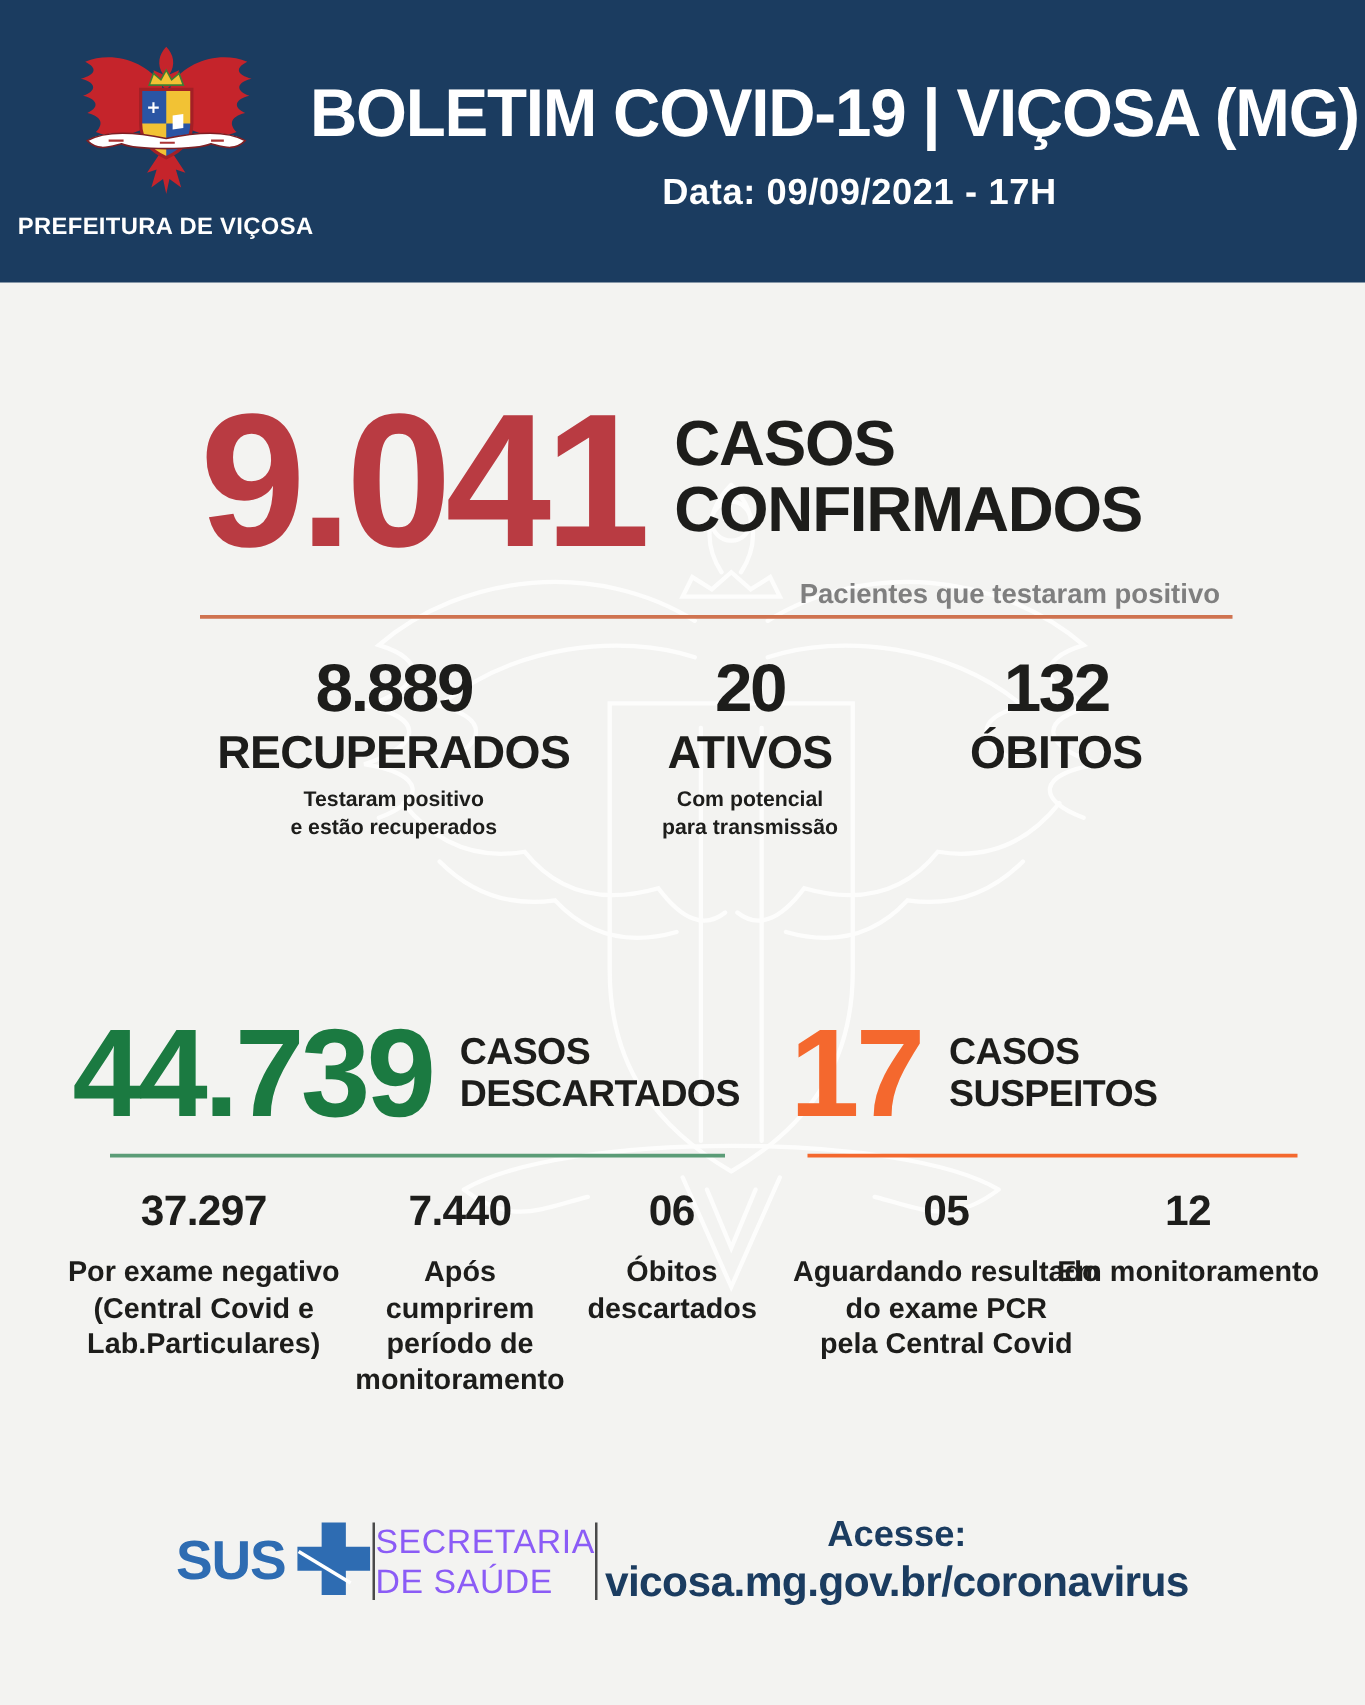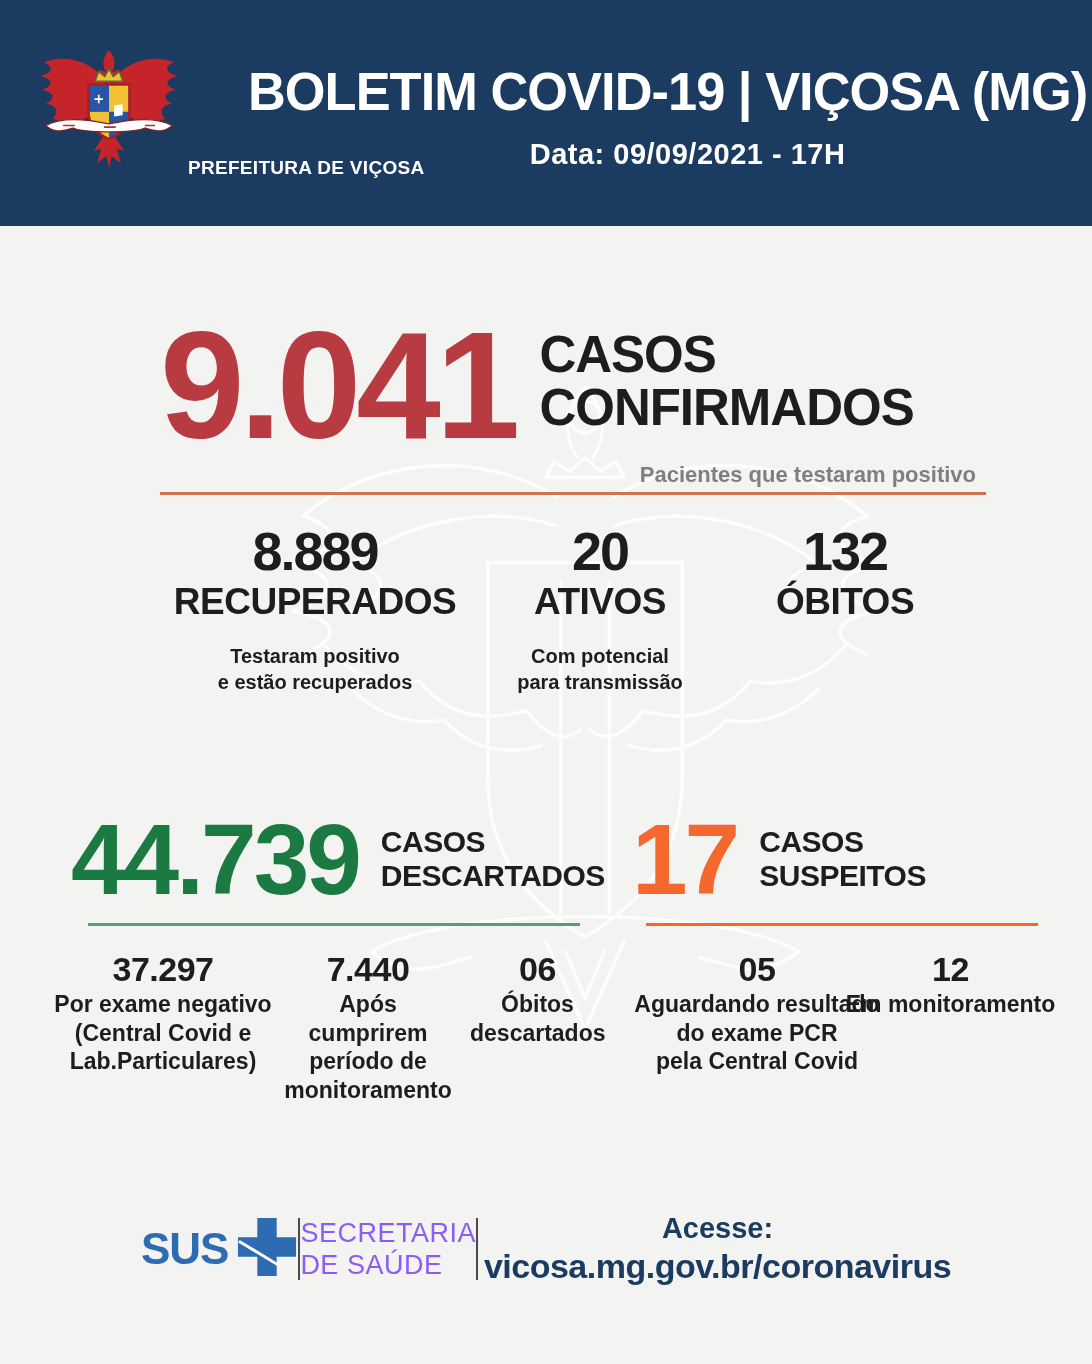--- a/index.html
+++ b/index.html
@@ -7,58 +7,58 @@
     position:relative;width:1092px;height:1364px;overflow:hidden;
     background:var(--bg,#f3f3f1);
     font-family:"Liberation Sans",sans-serif;color:var(--ink,#1d1d1b);
   }
   
   .topbar{
     position:absolute;top:0;left:0;width:1092px;height:226px;
     background:var(--navy,#1b3c60);display:flex;align-items:center;
     padding:0 30px;box-sizing:border-box;z-index:3;
   }
-  .logo-block{width:205px;display:flex;flex-direction:row;align-items:flex-end;}
+  .logo-block{width:205px;display:flex;flex-direction:column;align-items:center;}
   .org-name{color:#fff;font-weight:bold;font-size:19px;letter-spacing:.3px;white-space:nowrap;margin-top:4px;}
   .title-block{flex:1;display:flex;flex-direction:column;align-items:center;justify-content:center;color:#fff;padding-top:4px;}
   .main-title{font-size:54px;font-weight:800;letter-spacing:-1px;white-space:nowrap;transform:scaleX(.97);}
   .date-line{font-size:29px;font-weight:bold;letter-spacing:.5px;margin-top:16px;margin-left:40px;}
   
   .watermark{position:absolute;left:235px;top:265px;z-index:0;opacity:.85;}
   
   .confirmed{position:absolute;left:160px;top:316px;width:826px;z-index:1;}
   .conf-row{display:flex;align-items:flex-start;}
   .conf-value{font-size:152px;line-height:.92;font-weight:800;color:var(--red,#b93b42);letter-spacing:-5px;}
   .conf-label{font-size:51px;line-height:1.04;font-weight:800;margin-left:24px;padding-top:12px;white-space:pre-line;letter-spacing:-1px;}
   .conf-subtitle{text-align:right;font-size:22px;font-weight:bold;color:var(--gray,#7f7f7f);margin-top:6px;padding-right:10px;}
   .conf-rule{border-top:3px solid var(--rule-orange,#cf7350);margin-top:4px;}
   
   .stat{position:absolute;text-align:center;z-index:1;}
   .stat-value{font-size:54px;font-weight:800;line-height:1;letter-spacing:-2px;}
   .stat-label{font-size:37px;font-weight:800;letter-spacing:-.5px;margin-top:3px;}
-  .stat-desc{font-size:20px;font-weight:bold;line-height:1.28;margin-top:21px;white-space:pre-line;}
+  .stat-desc{font-size:17px;font-weight:bold;line-height:1.28;margin-top:6px;white-space:pre-line;}
   .stat-recovered{left:130px;top:524px;width:370px;}
   .stat-active{left:465px;top:524px;width:270px;}
   .stat-deaths{left:745px;top:524px;width:200px;}
   
   .section{position:absolute;z-index:1;}
   .section-discarded{left:58px;top:812px;width:545px;}
   .section-suspected{left:632px;top:812px;width:424px;}
   .sec-row{display:flex;align-items:flex-start;}
   .sec-value{font-size:100px;font-weight:800;line-height:.95;letter-spacing:-3px;}
-  .sec-value.green{color:var(--green,#1b7a41);margin-left:13px;}
+  .sec-value.green{color:var(--green,#1b7a41);}
   .sec-value.orange{color:var(--orange,#f4682e);}
   .sec-label{font-size:30px;font-weight:800;line-height:1.12;margin-left:22px;padding-top:13px;white-space:pre-line;letter-spacing:-.5px;}
   .sec-rule{border-top:3px solid;margin-top:16px;}
   .section-discarded .sec-rule{border-color:var(--rule-green,#5b9c77);margin-left:30px;width:492px;}
   .section-suspected .sec-rule{border-color:var(--orange,#f4682e);margin-left:14px;width:392px;}
   .substats{position:relative;height:150px;}
   .sub{position:absolute;top:24px;text-align:center;}
   .sub-value{font-size:34px;font-weight:800;letter-spacing:-.5px;}
-  .sub-desc{font-size:23px;font-weight:bold;line-height:1.24;margin-top:1px;white-space:pre-line;}
+  .sub-desc{font-size:23px;font-weight:bold;line-height:1.24;margin-top:14px;white-space:pre-line;}
   .sub-d0{left:-10px;width:230px;}
   .sub-d1{left:225px;width:170px;}
   .sub-d2{left:412px;width:135px;}
   .sub-s0{left:0;width:250px;text-align:center;}
   .sub-s1{left:206px;width:225px;}
   
   .footer{position:absolute;left:0;top:1212px;width:1092px;display:flex;align-items:center;justify-content:center;z-index:1;}
   .sus{display:flex;align-items:center;gap:8px;}
   .sus-text{font-size:44px;font-weight:800;color:var(--sus-blue,#2e6cb2);letter-spacing:-1px;}
   .vdiv{width:2px;height:62px;background:#4a4a4a;}

